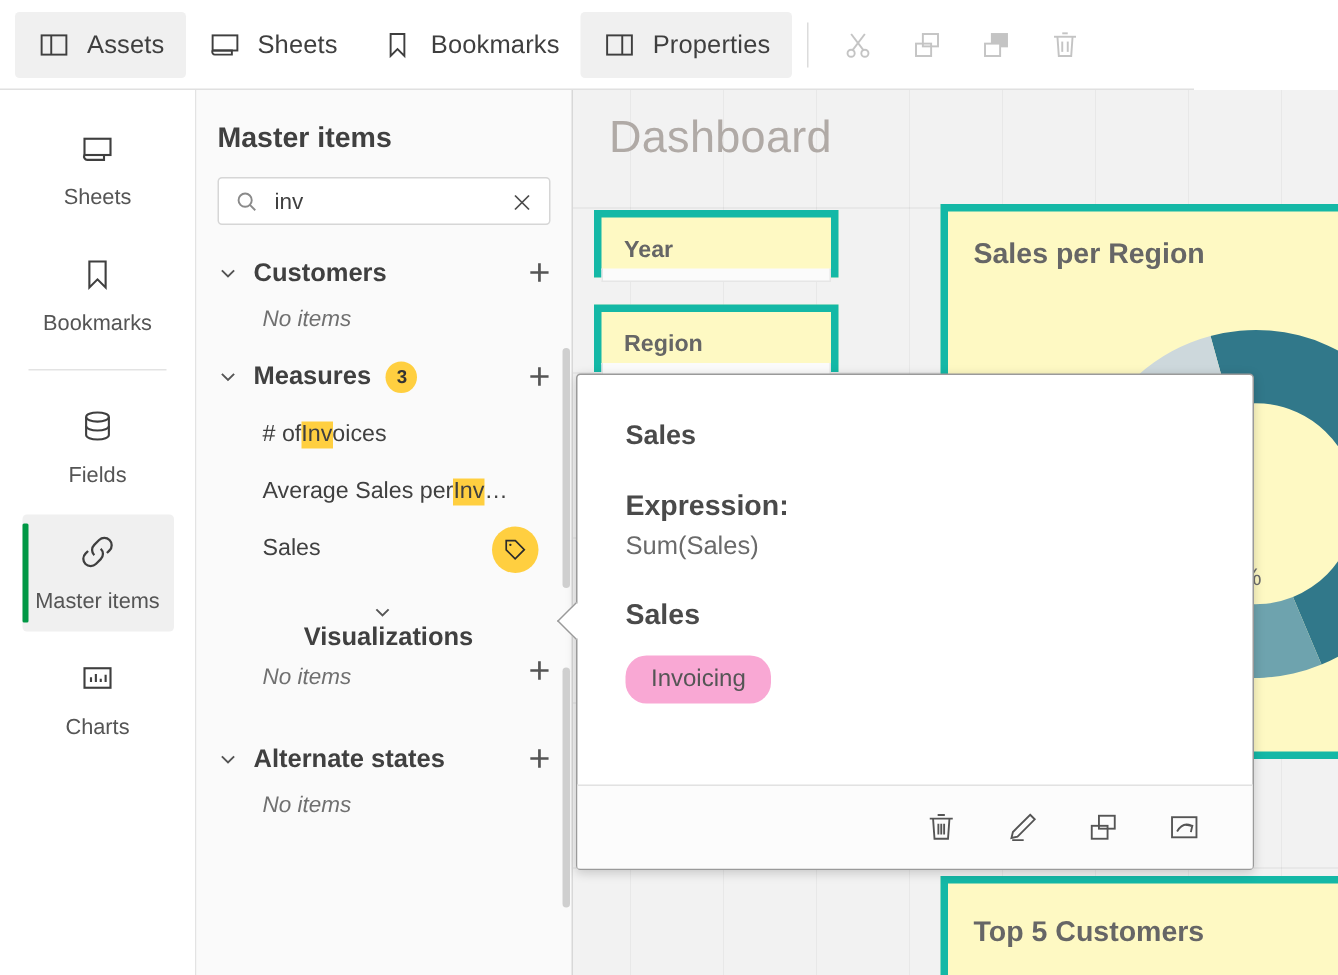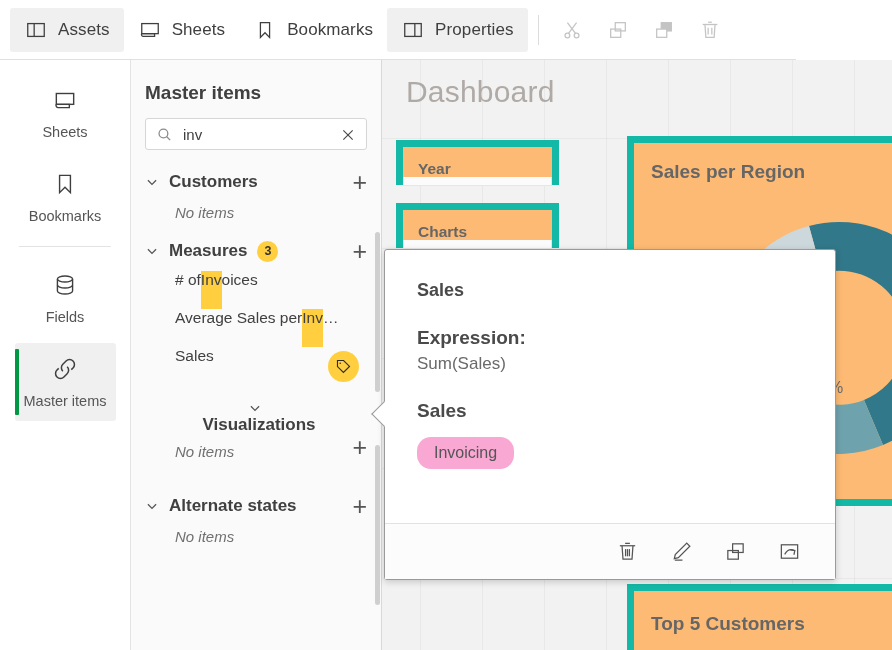--- a/index.html
+++ b/index.html
@@ -82,21 +82,21 @@
   .sec-title { font-size: 17px; font-weight: bold; color: #404040; margin-left: 8px; }
   .count-badge {
     margin-left: 10px; background: #ffcf40; color: #333;
     width: 21px; height: 21px; border-radius: 50%;
     font-size: 12.5px; font-weight: bold;
     display: flex; align-items: center; justify-content: center;
   }
   .plus { margin-left: auto; font-size: 25px; color: #555; line-height: 1; cursor: pointer; font-weight: 300; }
   .no-items { font-style: italic; font-size: 15px; color: #707070; padding: 2px 0 10px 44px; }
   .mi-row {
-    position: relative; height: 38px; display: flex; 
+    position: relative; height: 38px; display: flex; align-items: center;
     padding-left: 44px; font-size: 15.5px; color: #404040; cursor: pointer;
   }
   .hl { background: #ffcf40; }
   .tag-badge {
     position: absolute; right: 22px; top: 4px;
     width: 31px; height: 31px; border-radius: 50%;
     background: #ffcf40; display: flex; align-items: center; justify-content: center;
   }
 
   
@@ -110,21 +110,21 @@
       linear-gradient(to right, rgba(0,0,0,.045) 1px, transparent 1px),
       linear-gradient(to bottom, rgba(0,0,0,.045) 1px, transparent 1px);
     background-size: 62px 110px;
     background-position: -24px 78px;
   }
   .dash-title {
     position: absolute; left: 24px; top: 15px;
     font-size: 30px; color: #b0aaa6; letter-spacing: .2px;
   }
   .dcard {
-    position: absolute; background: #fdba74; border: 7px solid #14b8a6;
+    position: absolute; background: #fef9c3; border: 5px solid #14b8a6;
   }
   .dcard-title { font-size: 15.5px; font-weight: bold; color: #666; }
   .filt { width: 163px; height: 45px; }
   .filt .dcard-title { position: absolute; left: 15px; top: 13px; }
   .filt::after {
     content:""; position:absolute; left:0; right:0; bottom:-8px; height:8px;
     background:#fbfbfb; border:1px solid #e6e6e6; border-top:0;
   }
   .chart-card { left: 245px; top: 76px; width: 290px; height: 370px; }
   .chart-card .dcard-title { position: absolute; left: 17px; top: 18px; font-size: 19px; }
@@ -176,21 +176,21 @@
 
   <div class="dash">
     <div class="dash-grid"></div>
     <div class="dash-title">Dashboard</div>
 
     <div class="dcard filt" style="left:14px; top:80px;">
       <div class="dcard-title">Year</div>
     </div>
 
     <div class="dcard filt" style="left:14px; top:143px;">
-      <div class="dcard-title">Charts</div>
+      <div class="dcard-title">Region</div>
     </div>
 
     <div class="dcard chart-card">
       <div class="dcard-title">Sales per Region</div>
       <div class="donut-label" style="left:114px; top:152px;">Spain</div>
       <div class="donut-label" style="left:186px; top:236px;">2%</div>
       <svg width="290" height="300" viewBox="0 0 290 300" style="position:absolute;left:0;top:70px;">
         <g transform="translate(205,125)">
           <path d="M -30 -112 A 116 116 0 0 1 104 -52 L 60 -30 A 67 67 0 0 0 -17 -65 Z" fill="#31788a"></path>
           <path d="M 104 -52 A 116 116 0 0 1 44 107 L 25 62 A 67 67 0 0 0 60 -30 Z" fill="#31788a"></path>
@@ -327,20 +327,32 @@
     <div class="rail-item selected">
       <span>
         <svg width="26" height="26" viewBox="0 0 24 24" fill="none" stroke="#3f3f3f" stroke-width="1.4">
           <path d="M10 14 a4.5 4.5 0 0 1 0 -6.4 l3 -3 a4.5 4.5 0 0 1 6.4 6.4 l-1.6 1.6"></path>
           <path d="M14 10 a4.5 4.5 0 0 1 0 6.4 l-3 3 a4.5 4.5 0 0 1 -6.4 -6.4 l1.6 -1.6"></path>
         </svg>
       </span>
       <span class="rail-label">Master items</span>
     </div>
 
+    <div class="rail-item">
+      <span>
+        <svg width="26" height="26" viewBox="0 0 24 24" fill="none" stroke="#3f3f3f" stroke-width="1.3">
+          <rect x="4" y="6" width="16" height="12"></rect>
+          <line x1="8" y1="14.5" x2="8" y2="11.5"></line>
+            <line x1="11" y1="14.5" x2="11" y2="9.5"></line>
+          <line x1="14" y1="14.5" x2="14" y2="12.5"></line>
+            <line x1="17" y1="14.5" x2="17" y2="10"></line>
+        </svg>
+      </span>
+      <span class="rail-label">Charts</span>
+    </div>
 
   </div>
 
   <div class="panel">
     <div class="panel-title">Master items</div>
 
     <div class="search-wrap">
       <div class="search-box">
         <span class="search-ico">
           <svg width="17" height="17" viewBox="0 0 24 24" fill="none" stroke="#8a8a8a" stroke-width="1.8">

